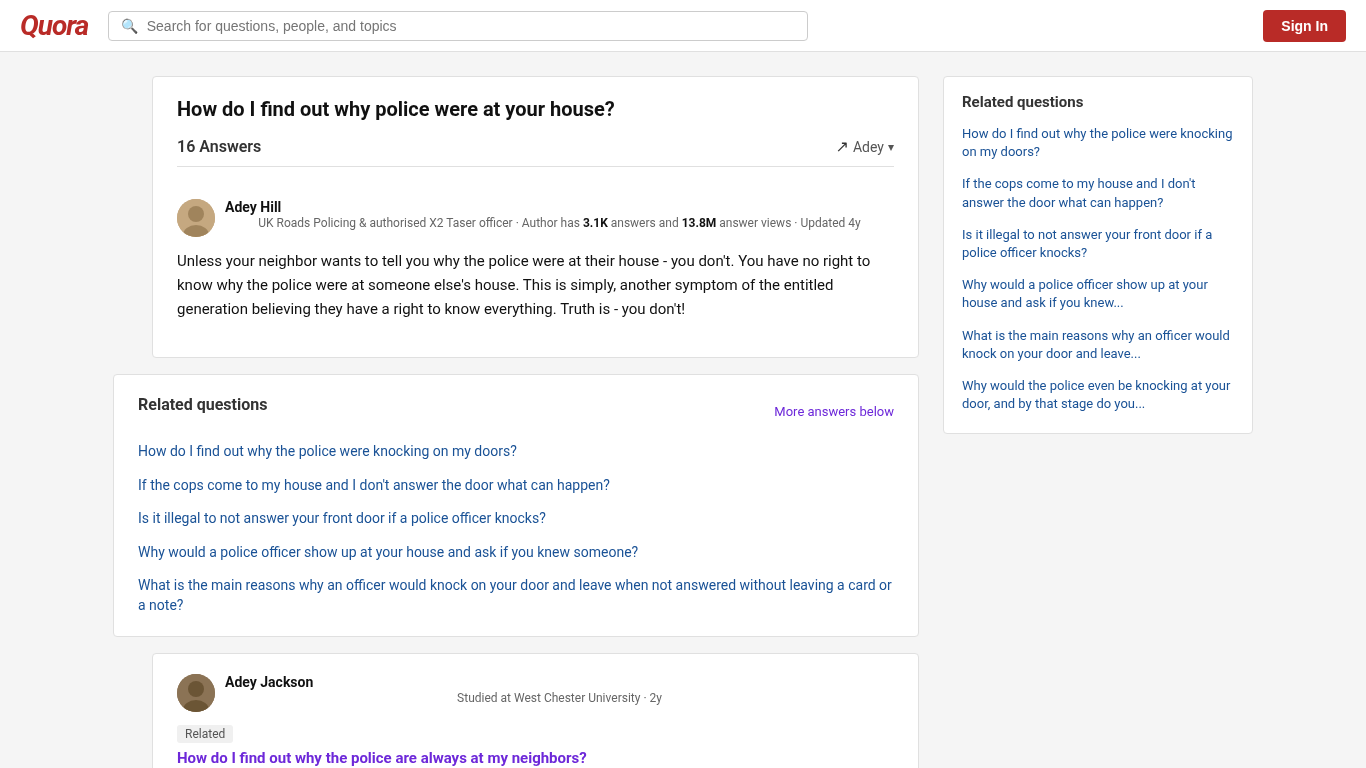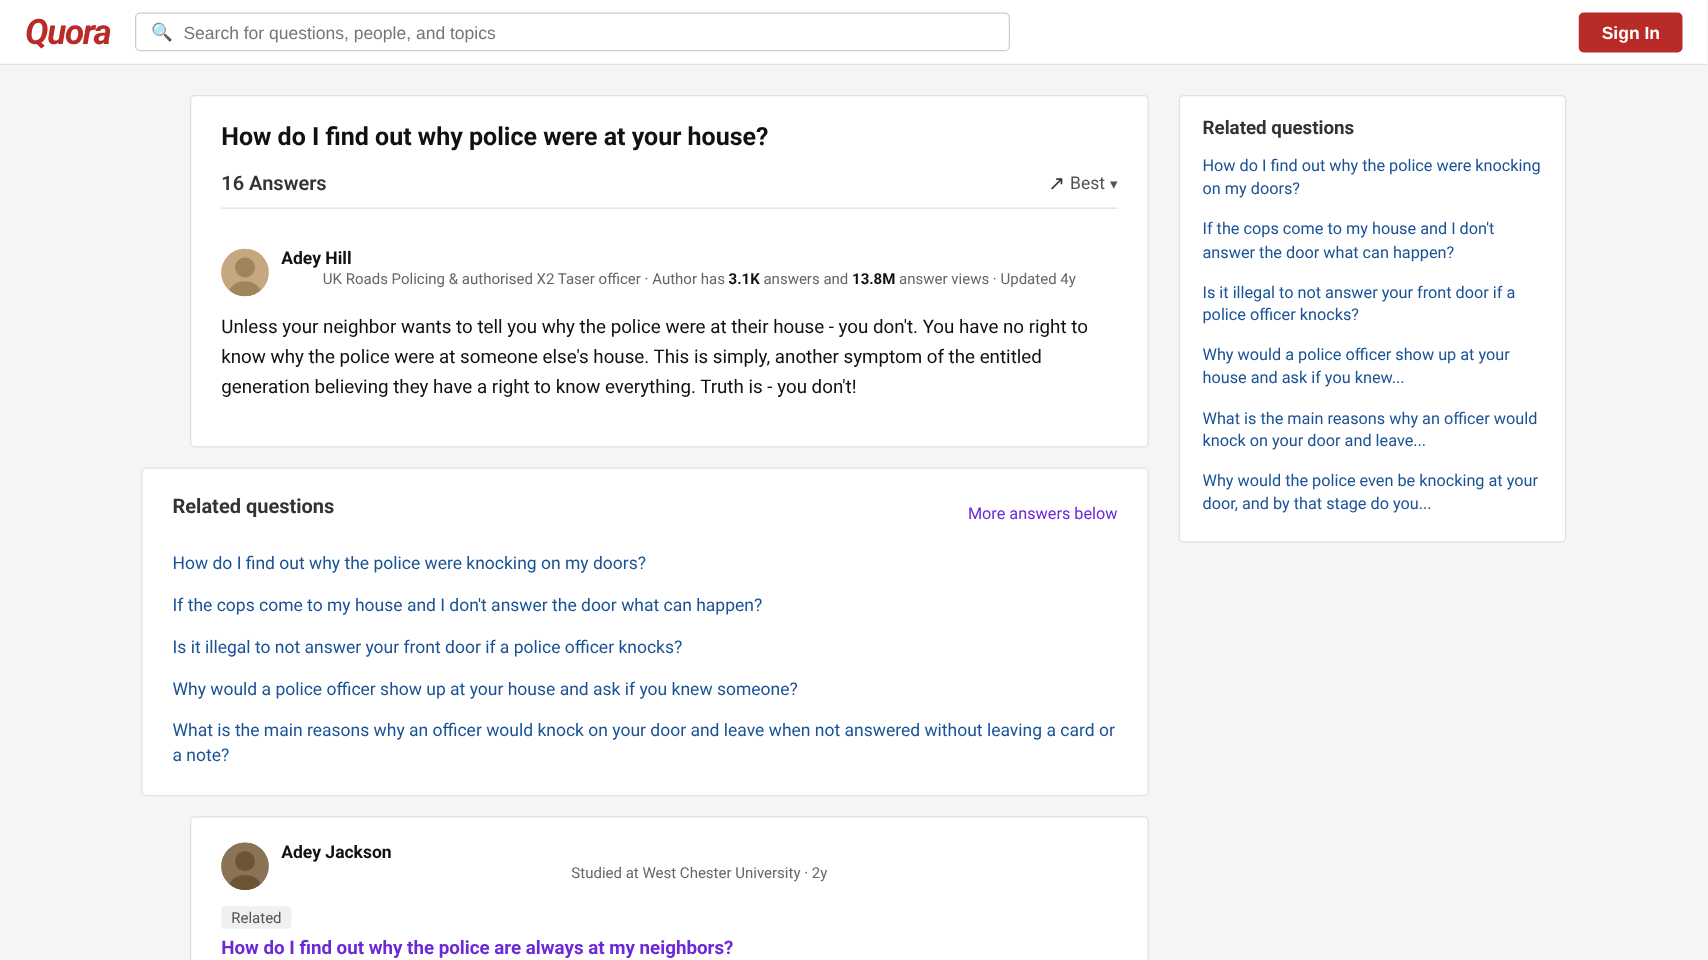--- a/index.html
+++ b/index.html
@@ -264,21 +264,21 @@
 
   <div id="content-area">
 
     <div class="question-card">
       <div class="question-title">How do I find out why police were at your house?</div>
 
       <div class="answers-header">
         <span class="answers-count">16 Answers</span>
         <div class="sort-control">
           <span class="sort-icon">↗</span>
-          <span>Best</span>
+          <span>Adey</span>
           <span class="chevron-icon">▾</span>
         </div>
       </div>
 
       <div class="answer-block">
         <div class="answer-author">
           <div class="avatar">
             <svg viewBox="0 0 38 38" xmlns="http://www.w3.org/2000/svg">
               <rect width="38" height="38" fill="#c5a880"></rect>
               <circle cx="19" cy="15" r="8" fill="#a0845c"></circle>

